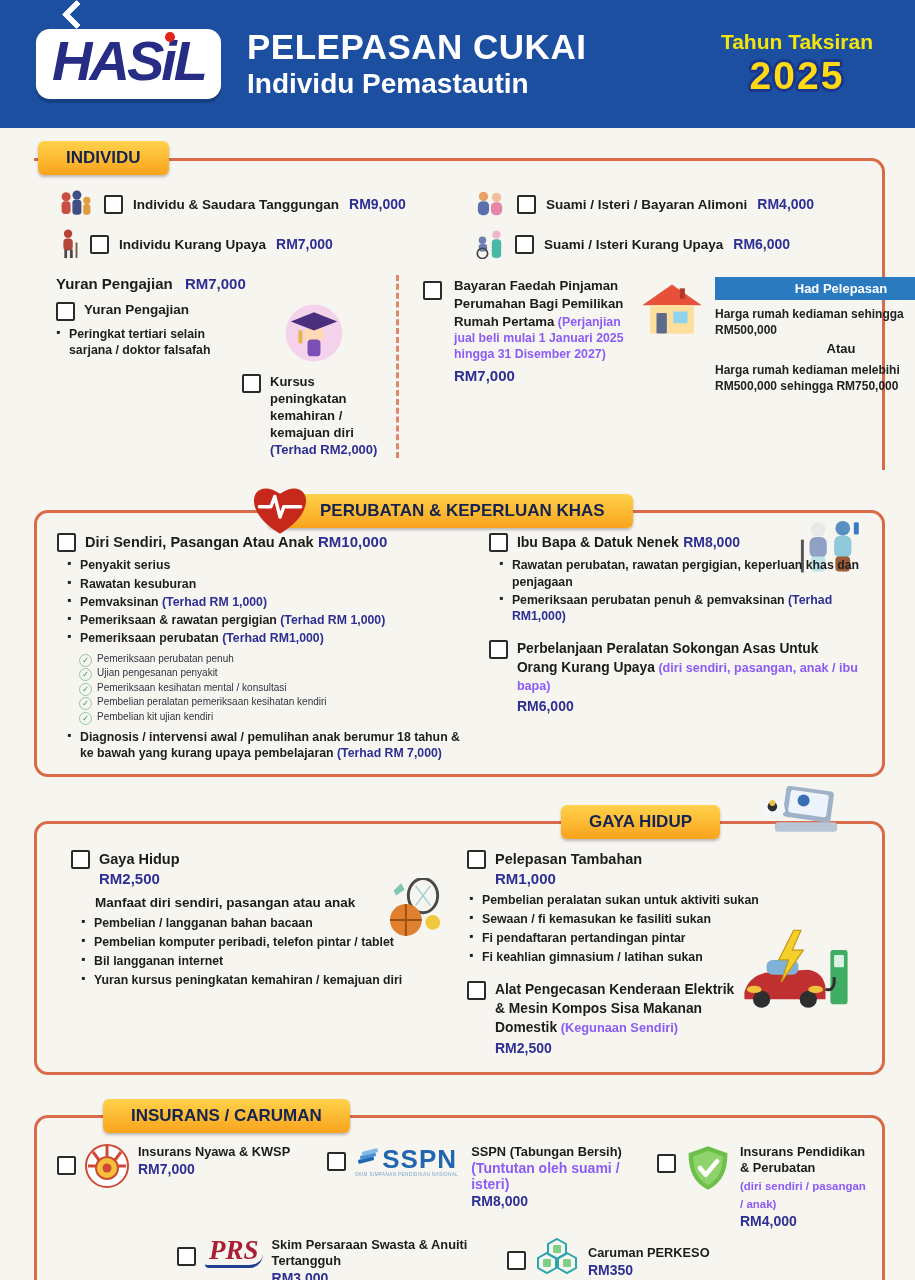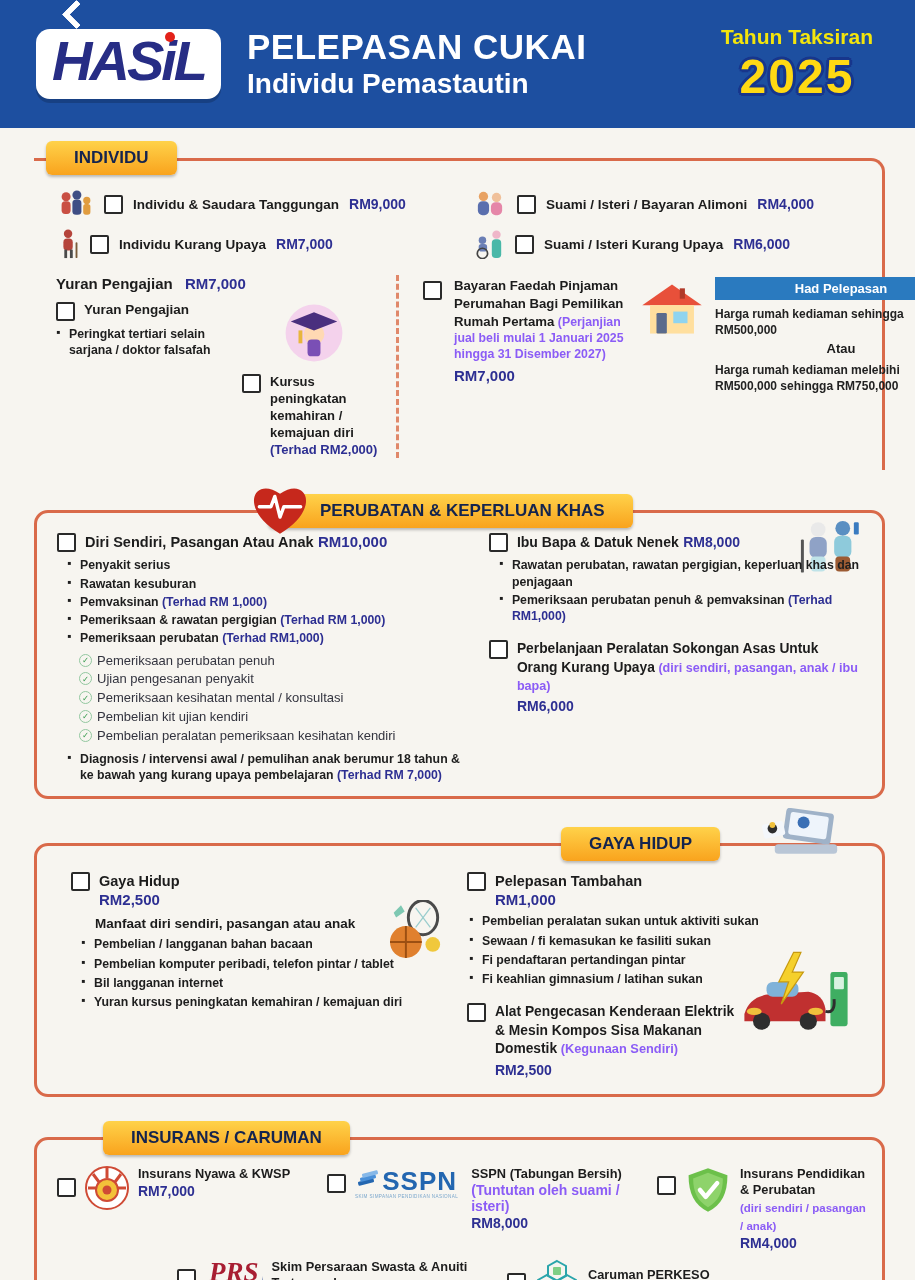--- a/index.html
+++ b/index.html
@@ -10,44 +10,44 @@
   .back{position:absolute;top:4px;left:66px;width:15px;height:15px;border-left:6px solid #fff;border-bottom:6px solid #fff;transform:rotate(45deg);border-radius:2px;cursor:pointer;}
   .logo-box{background:#fff;border-radius:14px;padding:4px 16px 10px;box-shadow:0 4px 0 rgba(0,0,0,.18);}
   .logo-text{font-size:56px;font-weight:800;font-style:italic;color:#272d85;letter-spacing:-3px;line-height:1;}
   .logo-text .li{position:relative;}
   .logo-text .li::after{content:"";position:absolute;top:3px;left:4px;width:10px;height:10px;border-radius:50%;background:#e32219;}
   .titles{margin-left:26px;}
   .t1{color:#fff;font-size:35px;font-weight:800;letter-spacing:.5px;line-height:1.15;}
   .t2{color:#fff;font-size:28px;font-weight:700;line-height:1.2;}
   .yearblk{margin-left:auto;text-align:center;padding-right:6px;}
   .yl{color:#f3e50c;font-size:21px;font-weight:800;}
-  .yr{color:#ffd913;font-size:48px;font-weight:800;letter-spacing:2px;
+  .yr{color:#ffd913;font-size:39px;font-weight:800;letter-spacing:2px;
       text-shadow:-3px 0 #17368c,3px 0 #17368c,0 -3px #17368c,0 3px #17368c,-2px -2px #17368c,2px -2px #17368c,-2px 2px #17368c,2px 2px #17368c;}
 
   
   .badge{display:inline-block;background:linear-gradient(180deg,#ffd24a,#f9a31d);color:#14244e;font-weight:800;font-size:17px;padding:7px 28px;border-radius:6px;box-shadow:0 2px 3px rgba(0,0,0,.25);white-space:nowrap;}
   .cb{flex:0 0 auto;width:15px;height:15px;border:2.5px solid #2a2a2a;border-radius:2px;background:#fff;display:inline-block;cursor:pointer;}
   .lbl{font-weight:800;font-size:13.5px;color:#1c1c1c;}
   .amt{font-weight:800;font-size:14px;color:#2d2f92;}
   .note{color:#2d2f92;font-weight:800;}
   .plain{font-weight:600;color:#8b5cf6;}
   .ihead{display:flex;align-items:flex-start;gap:9px;}
   .stack .lbl{display:block;line-height:1.25;}
   .stack .amt{display:block;margin-top:1px;}
   ul.bul,ul.checks{list-style:none;margin:5px 0 0;padding:0;}
   ul.bul li{position:relative;padding-left:13px;font-size:12.3px;font-weight:700;color:#1e1e1e;line-height:1.32;margin:3px 0;}
   ul.bul li::before{content:"▪";position:absolute;left:0;top:-1px;font-size:12px;color:#1e1e1e;}
-  ul.checks li{position:relative;padding-left:18px;font-size:13px;font-weight:500;color:#33343f;line-height:1.45;}
+  ul.checks li{position:relative;padding-left:18px;font-size:10px;font-weight:500;color:#33343f;line-height:1.45;}
   ul.checks li::before{content:"✓";position:absolute;left:0;top:2px;width:11px;height:11px;border:1px solid #93c8a0;border-radius:50%;color:#3f9e54;font-size:8.5px;display:flex;align-items:center;justify-content:center;}
   .box{border:3px solid #d96a4a;border-radius:14px;margin:34px 30px 0 34px;position:relative;}
   .icon{display:inline-block;line-height:0;}
 
   
   .sec-individu{border-top:3px solid #d96a4a;border-right:3px solid #d96a4a;border-radius:0 14px 0 0;margin:30px 30px 0 34px;position:relative;padding:10px 8px 12px 0;}
-  .sec-individu .badge{position:absolute;top:-20px;left:12px;}
+  .sec-individu .badge{position:absolute;top:-20px;left:4px;}
   .ind-grid{display:grid;grid-template-columns:1.02fr 1fr;gap:10px 6px;padding:18px 0 4px 24px;}
   .ind-item{display:flex;align-items:center;gap:10px;}
   .ind-bottom{display:flex;margin-top:12px;}
   .pengajian{flex:0 0 330px;padding-left:22px;}
   .p-title{font-weight:800;font-size:15px;color:#1c1c1c;margin-bottom:10px;}
   .p-title .amt{font-size:15px;margin-left:8px;}
   .p-cols{display:flex;gap:6px;}
   .p-colL{flex:0 0 180px;}
   .p-colR{flex:1;text-align:left;}
   .dashv{border-left:3px dashed #e0886a;margin:0 10px;}
@@ -268,22 +268,22 @@
             <li>Penyakit serius</li>
             <li>Rawatan kesuburan</li>
             <li>Pemvaksinan<span class="note"> (Terhad RM 1,000)</span></li>
             <li>Pemeriksaan &amp; rawatan pergigian<span class="note"> (Terhad RM 1,000)</span></li>
             <li>Pemeriksaan perubatan<span class="note"> (Terhad RM1,000)</span></li>
           </ul>
         <ul class="checks" style="margin-left:22px;">
             <li>Pemeriksaan perubatan penuh</li>
             <li>Ujian pengesanan penyakit</li>
             <li>Pemeriksaan kesihatan mental / konsultasi</li>
+            <li>Pembelian peralatan pemeriksaan kesihatan kendiri</li>
             <li>Pembelian kit ujian kendiri</li>
-            <li>Pembelian peralatan pemeriksaan kesihatan kendiri</li>
           </ul>
         <ul class="bul" style="margin-left:10px;">
             <li>Diagnosis / intervensi awal / pemulihan anak berumur 18 tahun &amp; ke bawah yang kurang upaya pembelajaran<span class="note"> (Terhad RM 7,000)</span></li>
           </ul>
       </div>
 
       <div class="per-right">
         <span class="elderly icon"><svg width="64" height="58" viewBox="0 0 52 46">
               <circle cx="18" cy="8" r="6" fill="#e9e9e9"></circle>
               <rect x="11" y="14" width="14" height="17" rx="5" fill="#8fa2c6"></rect>

